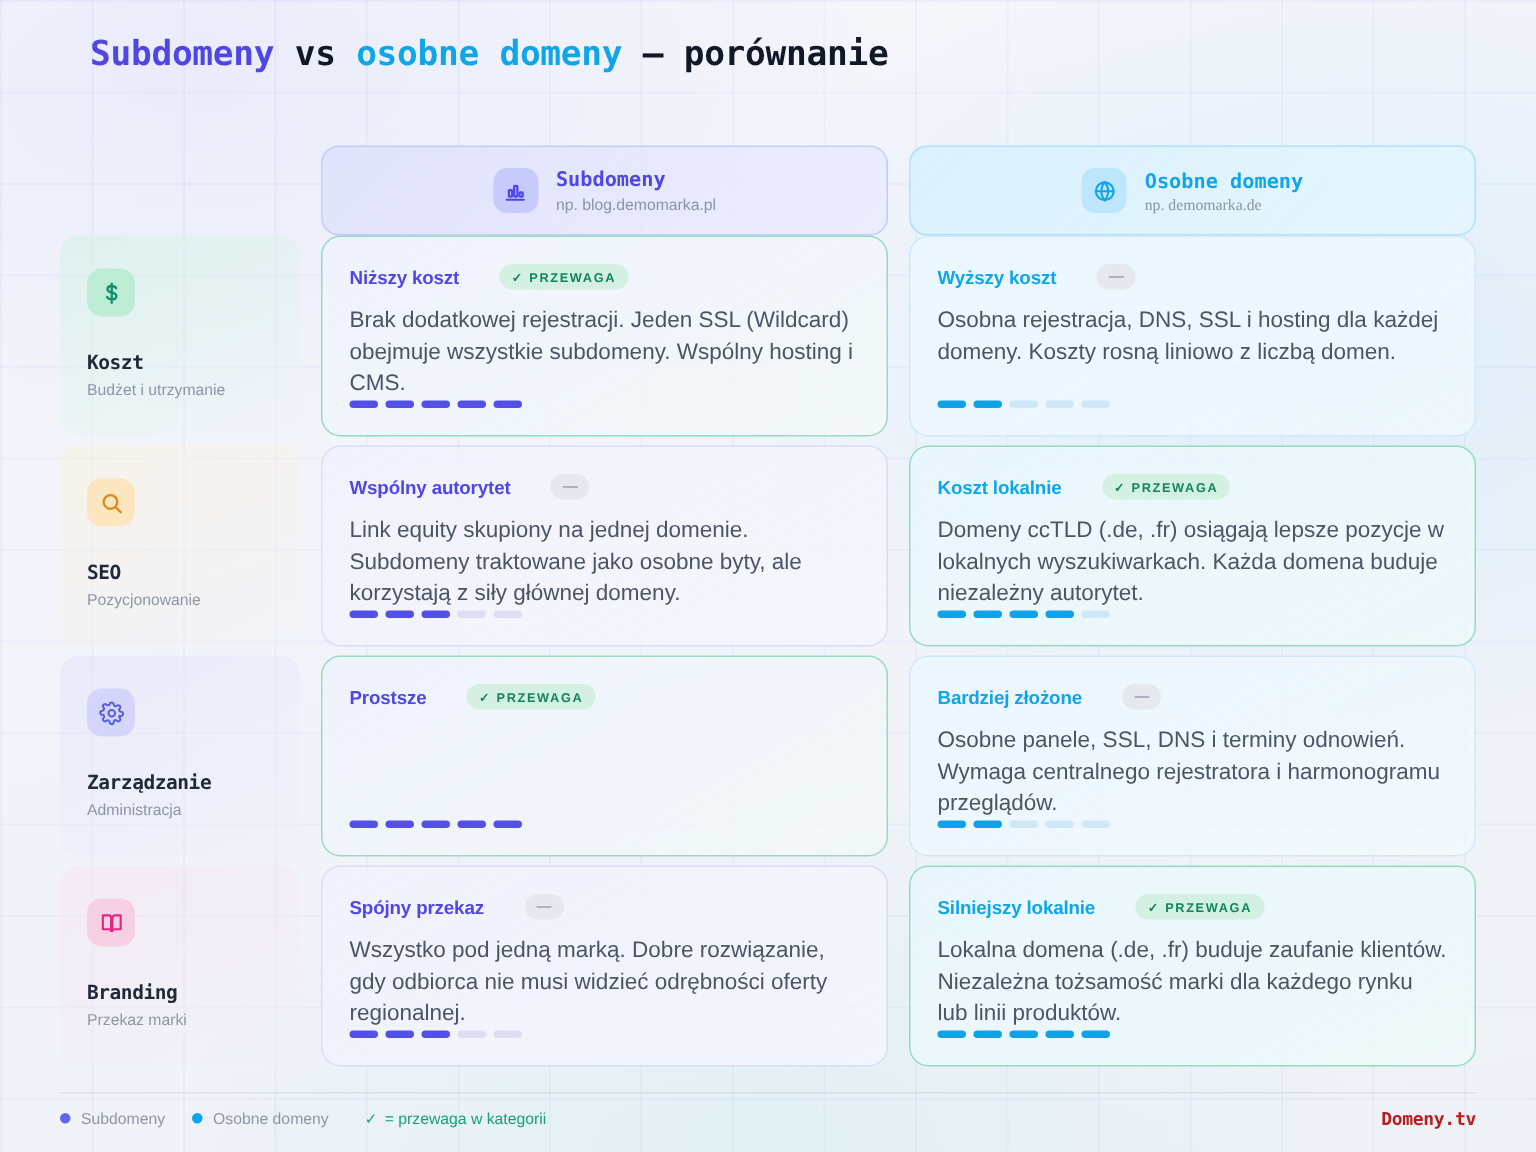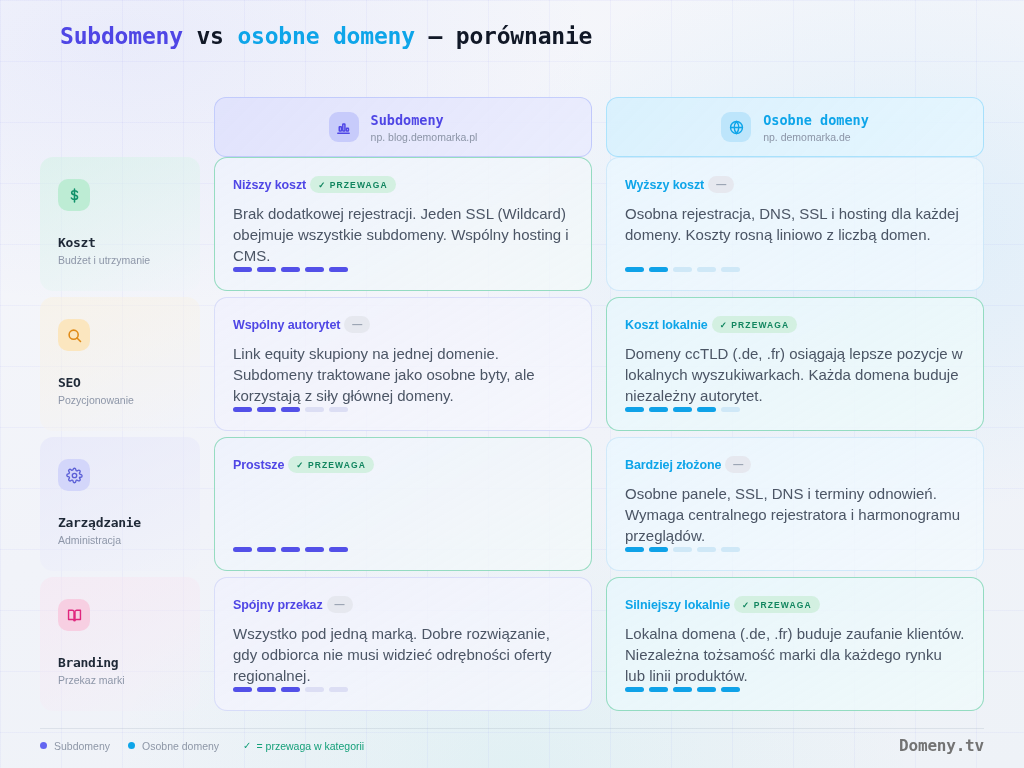--- a/index.html
+++ b/index.html
@@ -116,21 +116,21 @@
     border:1px solid rgba(199,205,246,0.60);
   }
   .card.own{
     background:linear-gradient(150deg, rgba(234,246,254,0.88), rgba(243,250,254,0.72));
     border:1px solid rgba(186,223,247,0.60);
   }
   .card.win{ border-color:rgba(110,208,168,0.70); }
   .card.sub.win{ background:linear-gradient(150deg, rgba(238,242,252,0.92), rgba(243,249,249,0.78)); }
   .card.own.win{ background:linear-gradient(150deg, rgba(232,246,252,0.92), rgba(239,250,250,0.78)); }
 
-  .c-head{ display:flex; align-items:center; gap:4px; margin-top:2px; }
+  .c-head{ display:flex; align-items:center; gap:27px; margin-top:2px; }
   .c-title{ font-size:12.5px; font-weight:700; letter-spacing:-0.1px; }
   .card.sub .c-title{ color:#4f46e5; }
   .card.own .c-title{ color:#0ea5e9; }
   .badge{
     display:inline-flex; align-items:center; gap:5px;
     height:17px; padding:0 8px; border-radius:9px;
     font-size:8.5px; font-weight:700; letter-spacing:1.1px;
   }
   .badge.adv{ background:#d3f0e1; color:#11855f; }
   .badge.neu{ background:#e6e8ef; color:#9aa3b2; letter-spacing:0; font-size:10px; }
@@ -153,21 +153,21 @@
   }
   .legend{ display:flex; align-items:center; gap:18px; }
   .lg{ display:flex; align-items:center; gap:7px; font-size:10.5px; color:#8e97a7; }
   .dot{ width:7px;height:7px;border-radius:50%; }
   .dot.sub{ background:#6366f1; }
   .dot.own{ background:#0ea5e9; }
   .lg.adv{ color:#16a07a; gap:5px; margin-left:6px; }
   .lg.adv .chk{ font-size:10px; color:#16a07a; }
   .brand{
     font-family:"DejaVu Sans Mono","Liberation Mono",monospace;
-    font-size:16px; font-weight:700; color:#737373; letter-spacing:-0.2px;
+    font-size:12px; font-weight:700; color:#b91c1c; letter-spacing:-0.2px;
   }
   svg{ display:block; }
 </style>
 </head>
 <body>
 
 <div id="bg-wash"></div>
 <div id="bg-grid"></div>
 
 <div class="page">
@@ -197,21 +197,21 @@
 
     <div class="colhead own">
       <span class="ch-ico">
         <svg width="17" height="17" viewBox="0 0 24 24" fill="none" stroke="currentColor" stroke-width="2">
           <circle cx="12" cy="12" r="8.4"></circle>
             <path d="M3.6 12h16.8M12 3.6c2.2 2.4 3.2 5.3 3.2 8.4s-1 6-3.2 8.4c-2.2-2.4-3.2-5.3-3.2-8.4s1-6 3.2-8.4z"></path>
         </svg>
       </span>
       <span class="ch-txt">
         <span class="ch-name">Osobne  domeny</span>
-        <span class="ch-sub" style="display:block;">np. demomarka.de</span>
+        <span class="ch-sub" style="display:block;font-family:Liberation Serif, serif;">np. demomarka.de</span>
       </span>
     </div>
 
     <div class="cat c0">
       <span class="cat-ico">
         <svg width="17" height="17" viewBox="0 0 24 24" fill="none" stroke="currentColor" stroke-width="2.2" stroke-linecap="round">
           <path d="M12 3v18M16.2 7.2c-.7-1.3-2.2-2-4.2-2-2.4 0-4 1.2-4 3s1.5 2.6 4 3.1c2.6.5 4.3 1.2 4.3 3.2 0 1.9-1.8 3.2-4.3 3.2-2.2 0-3.7-.8-4.4-2.2"></path>
         </svg>
       </span>
       <div class="cat-name">Koszt</div>

